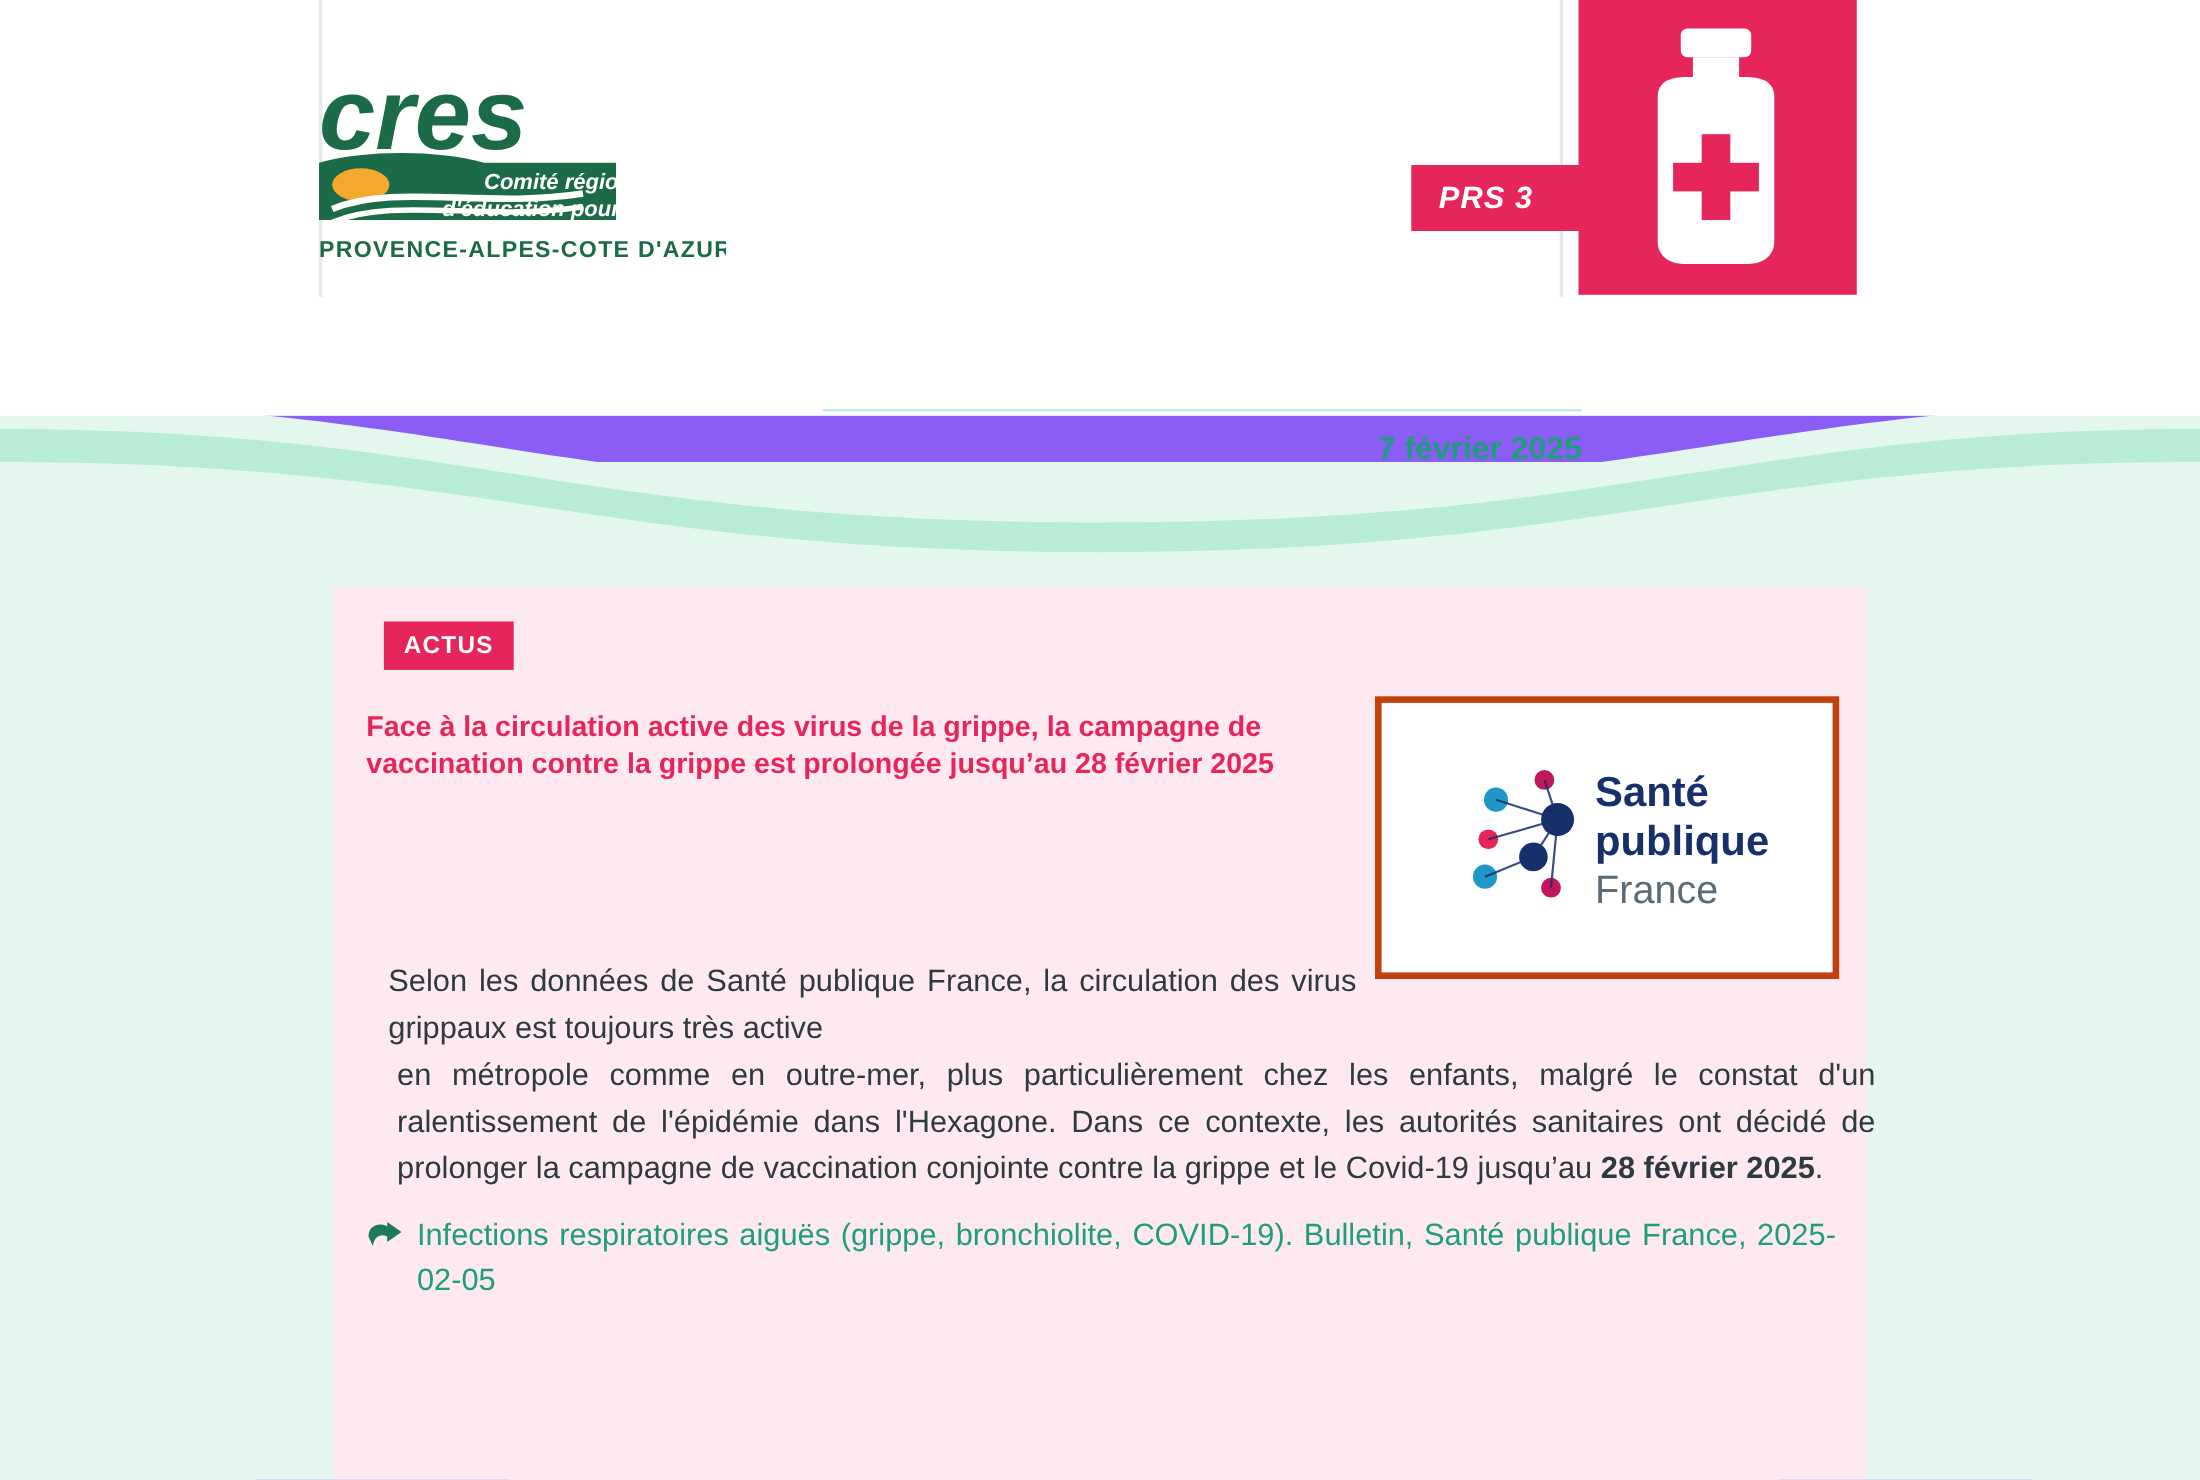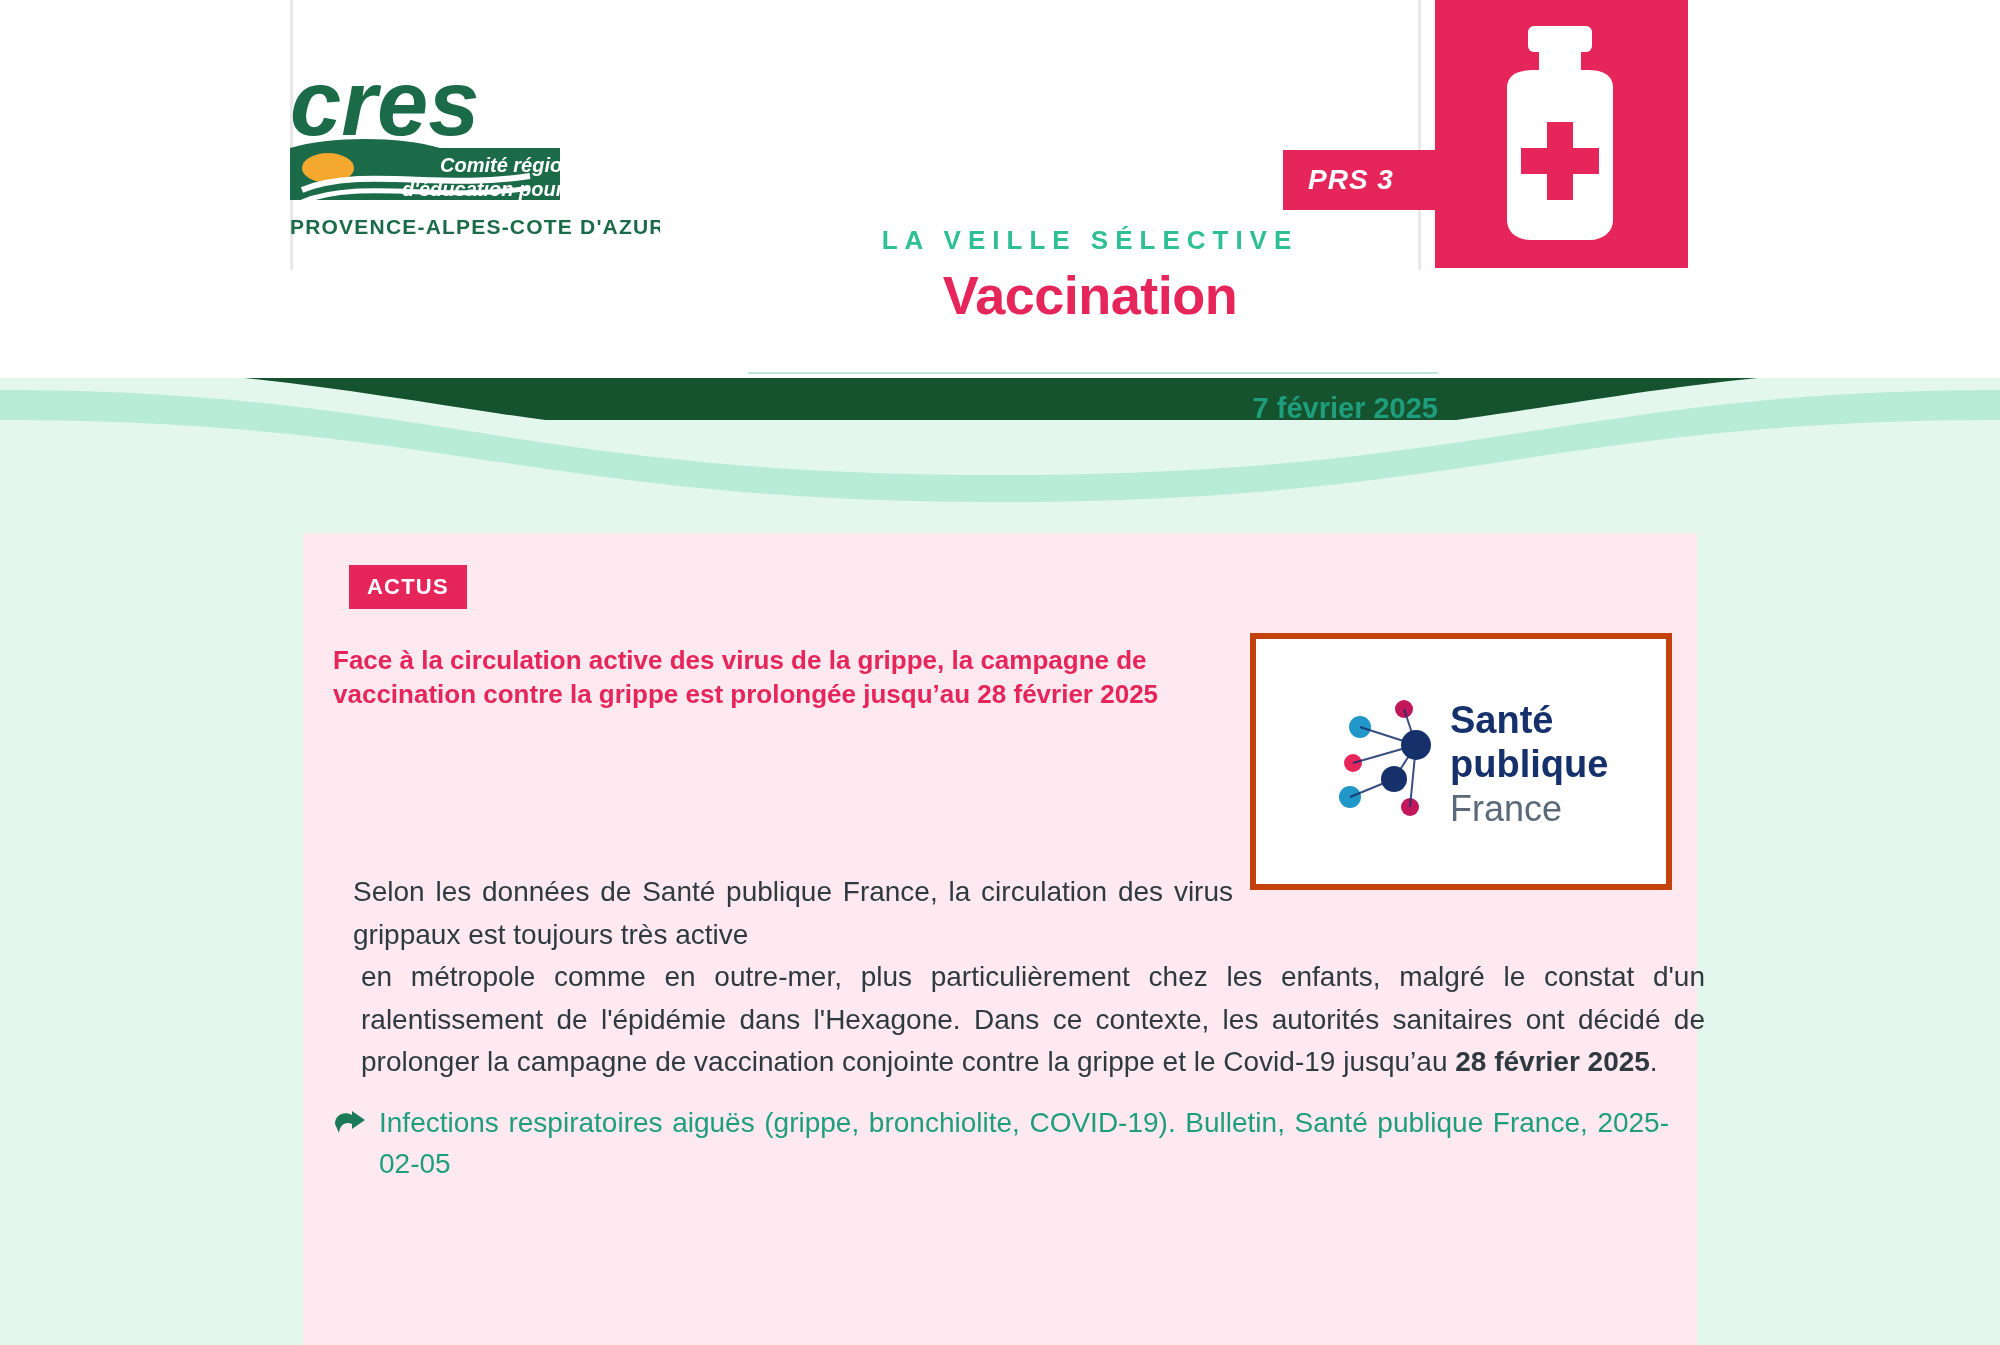--- a/index.html
+++ b/index.html
@@ -6,21 +6,21 @@
   html, body {
     margin: 0; padding: 0;
     width: 2000px; height: 1345px;
     background: #ffffff;
     font-family: "Liberation Sans", sans-serif;
     overflow: hidden;
   }
   .page {
     position: relative;
     width: 2000px; height: 1345px;
-    background: #14532d;
+    background: #8b5cf6;
     overflow: hidden;
     padding-left: 35px;
   }
 
   
   .header-band {
     position: absolute;
     left: 0; top: 0;
     width: 2000px; height: 378px;
     background: #ffffff;
@@ -229,24 +229,20 @@
         <path d="M0 108 C 40 96, 110 96, 150 108 L 270 108 L 270 160 L 0 160 Z" fill="#1b6b49"></path>
         <ellipse cx="38" cy="128" rx="26" ry="15" fill="#f4a82e"></ellipse>
         <path d="M12 150 C 70 126, 150 150, 240 136" stroke="#ffffff" stroke-width="6" fill="none"></path>
         <path d="M12 162 C 70 138, 150 162, 240 148" stroke="#ffffff" stroke-width="5" fill="none"></path>
         <text x="150" y="132" font-family="'Liberation Sans', sans-serif" font-size="20" font-weight="bold" font-style="italic" fill="#ffffff">Comité régional</text>
         <text x="112" y="156" font-family="'Liberation Sans', sans-serif" font-size="20" font-weight="bold" font-style="italic" fill="#ffffff">d'éducation pour la santé</text>
         <text x="0" y="194" font-family="'Liberation Sans', sans-serif" font-size="21" font-weight="bold" fill="#1b6b49" letter-spacing="1.2">PROVENCE-ALPES-COTE D'AZUR</text>
       </svg>
     </div>
 
-    <div class="title-block">
-      <p class="kicker">LA VEILLE SÉLECTIVE</p>
-      <h1 class="main-title">Vaccination</h1>
-    </div>
     <div class="title-sep"></div>
     <div class="date-line">7 février 2025</div>
 
     <div class="prs-badge">PRS 3</div>
 
     <div class="vial-box">
       <svg width="150" height="225" viewBox="0 0 150 225">
         <rect x="43" y="4" width="64" height="26" rx="6" fill="#ffffff"></rect>
         <rect x="54" y="30" width="42" height="18" fill="#ffffff"></rect>
         <path d="M22 66 C 22 52, 34 48, 48 48 L 102 48 C 116 48, 128 52, 128 66 L 128 198 C 128 210, 118 218, 104 218 L 46 218 C 32 218, 22 210, 22 198 Z" fill="#ffffff"></path>

